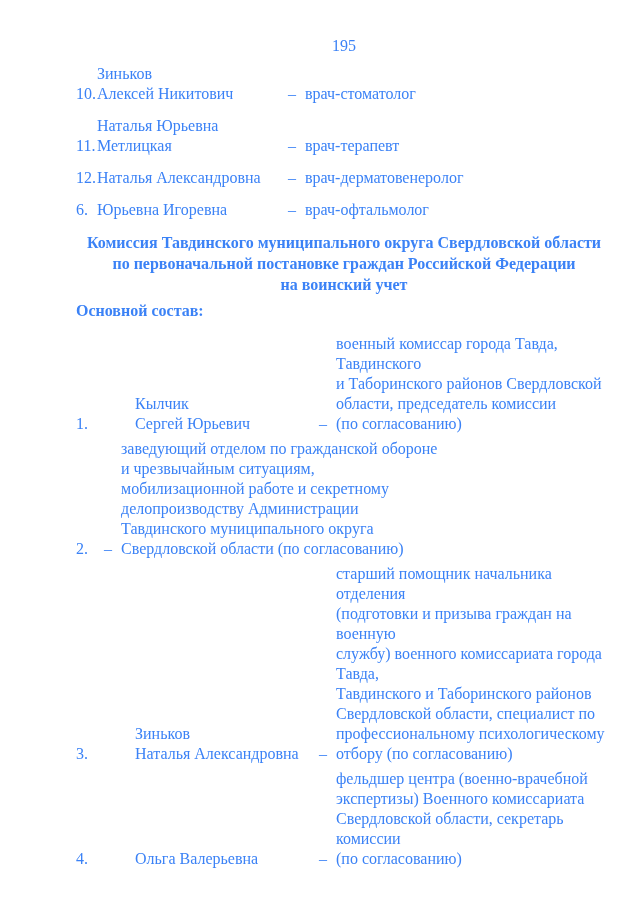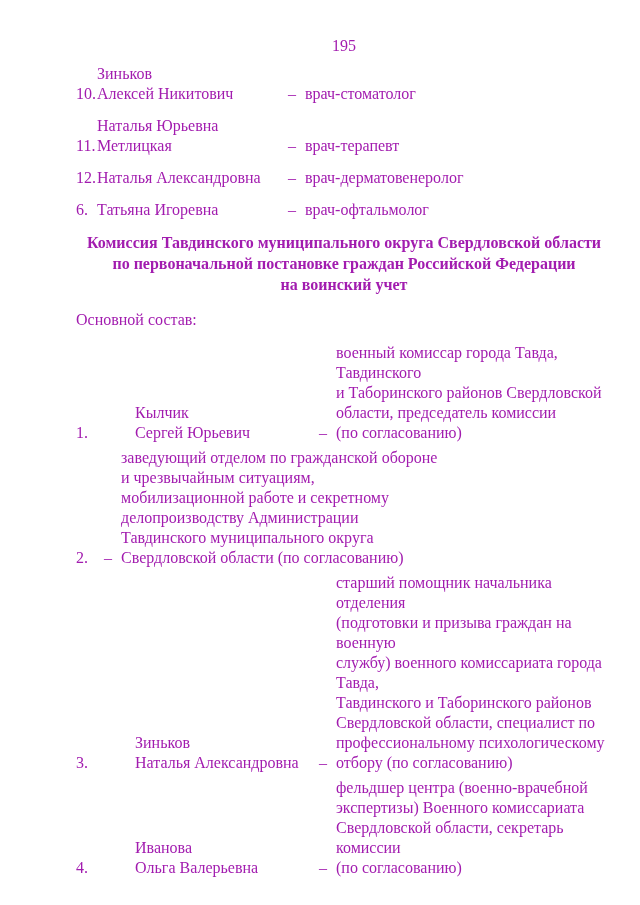--- a/index.html
+++ b/index.html
@@ -5,21 +5,21 @@
   html, body {
     margin: 0;
     padding: 0;
     background: #ffffff;
   }
   .page {
     position: relative;
     width: 640px;
     height: 905px;
     background: #ffffff;
-    color: #a21caf;
+    color: #3b82f6;
     font-family: "Liberation Serif", "DejaVu Serif", serif;
     font-size: 16px;
     line-height: 20px;
     box-sizing: border-box;
     padding: 36px 28px 0 76px;
     overflow: hidden;
   }
   .page-number {
     text-align: center;
     margin-bottom: 8px;
@@ -51,22 +51,22 @@
     white-space: pre-line;
   }
   .heading {
     font-weight: bold;
     text-align: center;
     line-height: 21px;
     margin-top: 2px;
     white-space: pre-line;
   }
   .subheading {
-    font-weight: normal;
-    margin-top: 15px;
+    font-weight: bold;
+    margin-top: 6px;
   }
   .lower-list {
     margin-top: 13px;
   }
   .lower-list .person { margin-bottom: 5px; }
 </style>
 </head>
 <body>
 
 <div class="page">
@@ -100,21 +100,21 @@
       <div class="name">
         <div>Наталья Александровна</div>
       </div>
       <div class="dash">–</div>
       <div class="role">врач-дерматовенеролог</div>
     </div>
 
     <div class="person">
       <div class="num">6.</div>
       <div class="name">
-        <div>Татьяна Игоревна</div>
+        <div>Юрьевна Игоревна</div>
       </div>
       <div class="dash">–</div>
       <div class="role">врач-офтальмолог</div>
     </div>
 
   </div>
 
   <div class="heading">Комиссия Тавдинского муниципального округа Свердловской области
 по первоначальной постановке граждан Российской Федерации
 на воинский учет</div>
@@ -159,21 +159,20 @@
 службу) военного комиссариата города Тавда,
 Тавдинского и Таборинского районов
 Свердловской области, специалист по
 профессиональному психологическому
 отбору (по согласованию)</div>
     </div>
 
     <div class="person">
       <div class="num">4.</div>
       <div class="name">
-        <div>Иванова</div>
         <div>Ольга Валерьевна</div>
       </div>
       <div class="dash">–</div>
       <div class="role">фельдшер центра (военно-врачебной
 экспертизы) Военного комиссариата
 Свердловской области, секретарь комиссии
 (по согласованию)</div>
     </div>
 
   </div>

